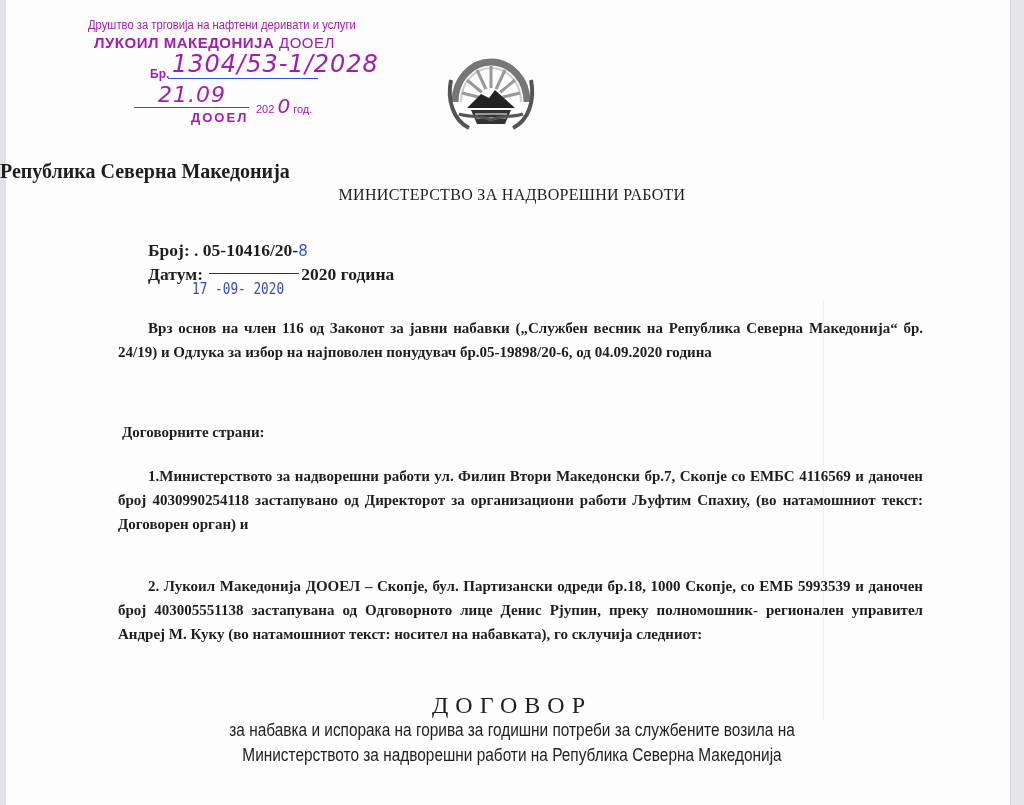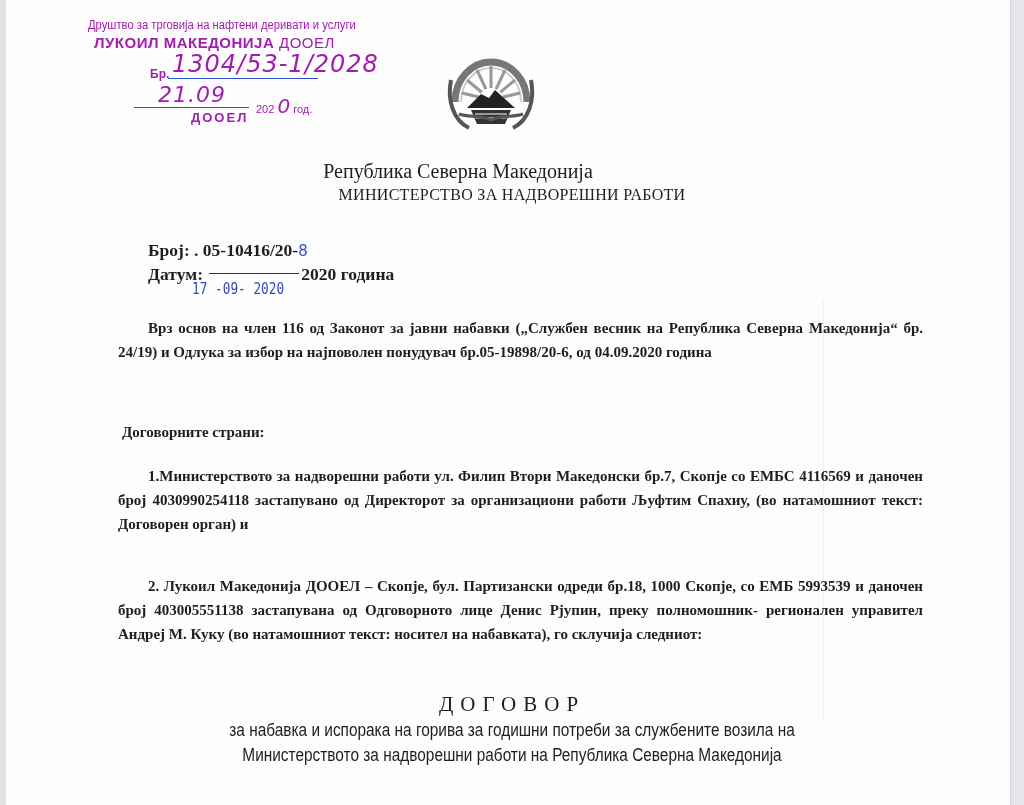--- a/index.html
+++ b/index.html
@@ -22,38 +22,38 @@
     .stamp .br-line { position: absolute; left: 80px; top: 64px; width: 150px; border-bottom: 1.5px solid #2b4fd6; }
     .stamp .br-hand { position: absolute; left: 84px; top: 36px; font-size: 24px; font-family: "DejaVu Sans", sans-serif; font-style: italic; letter-spacing: 1px; white-space: nowrap; }
     .stamp .date-hand { position: absolute; left: 70px; top: 68px; font-size: 22px; font-family: "DejaVu Sans", sans-serif; font-style: italic; letter-spacing: 1px; white-space: nowrap; }
     .stamp .date-line { position: absolute; left: 46px; top: 93px; width: 115px; border-bottom: 1.5px solid #2b4fd6; }
     .stamp .year { position: absolute; left: 168px; top: 80px; font-size: 11px; white-space: nowrap; }
     .stamp .city { position: absolute; left: 103px; top: 96px; font-size: 13px; font-weight: bold; letter-spacing: 2px; }
 
     
     .coat { position: absolute; left: 445px; top: 40px; width: 92px; height: 96px; }
 
-    .heading1 { position: absolute; left: 0; width: 916px; top: 160px; text-align: center; font-size: 20px; }
+    .heading1 { position: absolute; left: 0; width: 916px; top: 160px; text-align: left; font-size: 20px; font-weight: bold; }
     .heading2 { position: absolute; left: 0; width: 1024px; top: 186px; text-align: center; font-size: 16px; letter-spacing: 0.3px; }
 
     .meta { position: absolute; left: 148px; font-size: 17.5px; font-weight: bold; white-space: nowrap; }
     .meta.m1 { top: 240px; }
     .meta.m2 { top: 264px; }
     .handwritten { color: #3a4fc9; font-family: "DejaVu Sans", sans-serif; font-weight: normal; font-size: 15px; }
     .date-blank { display: inline-block; width: 90px; border-bottom: 1px solid #333; position: relative; top: -6px; margin: 0 2px; }
     .date-stamp { position: absolute; left: 192px; top: 280px; color: #3848b8; font-family: "DejaVu Sans Mono", monospace; font-size: 15px; transform: scaleX(0.85); transform-origin: left; white-space: nowrap; }
 
     .para { position: absolute; left: 118px; width: 805px; font-size: 15px; font-weight: bold; line-height: 24px; text-align: justify; text-align-last: left; }
     .para .first { display: inline-block; width: 30px; }
     .p-basis { top: 316px; }
     .p-parties { top: 420px; left: 122px; }
     .p-party1 { top: 464px; }
     .p-party2 { top: 574px; }
 
-    .contract-title { position: absolute; left: 0; width: 1024px; top: 692px; text-align: center; font-size: 21px; letter-spacing: 7px; }
+    .contract-title { position: absolute; left: 0; width: 1024px; top: 692px; text-align: center; font-size: 24px; letter-spacing: 7px; }
     .contract-sub1 { position: absolute; left: 0; width: 1024px; top: 720px; text-align: center; font-size: 17.5px; font-family: "Liberation Sans", sans-serif; transform: scaleX(0.88); }
     .contract-sub2 { position: absolute; left: 0; width: 1024px; top: 745px; text-align: center; font-size: 17.5px; font-family: "Liberation Sans", sans-serif; transform: scaleX(0.88); }
   </style>
 </head>
 <body>
 
 <div class="edge-left"></div>
 <div class="edge-right"></div>
 <div class="scan-line"></div>
 

